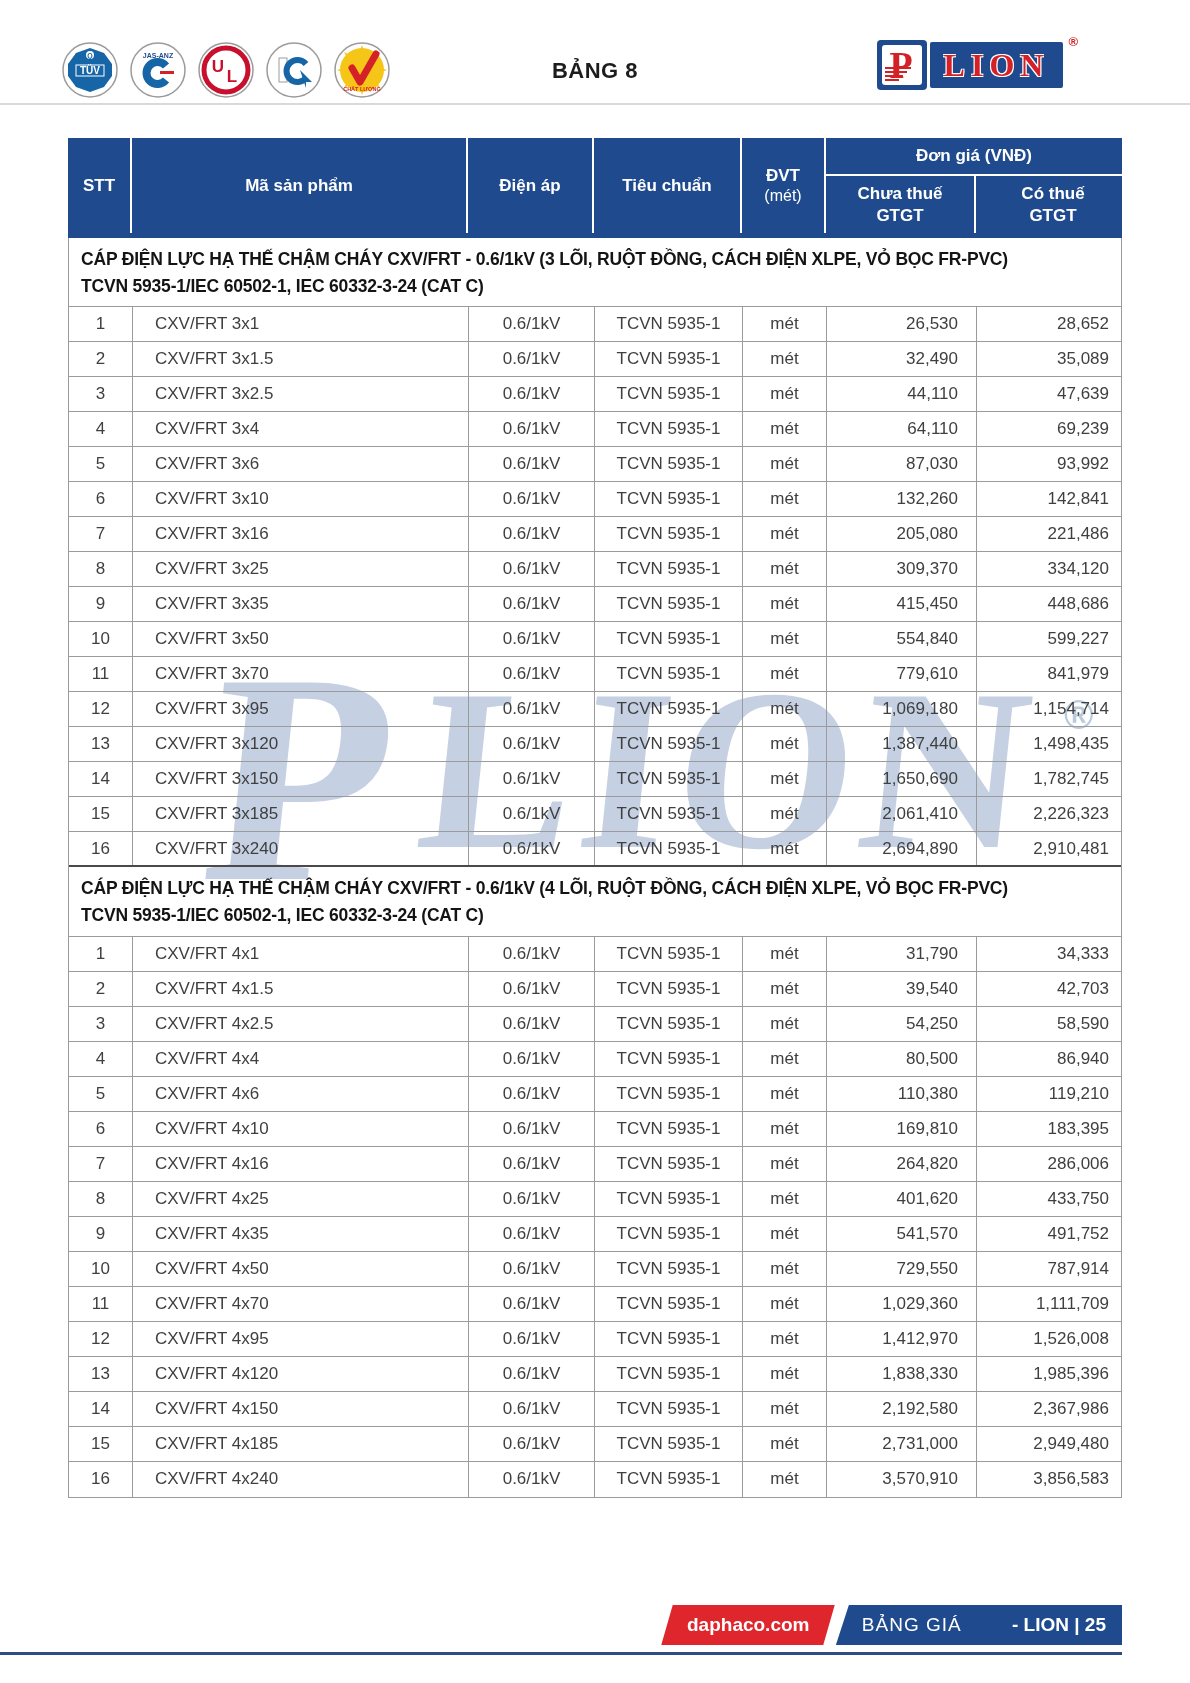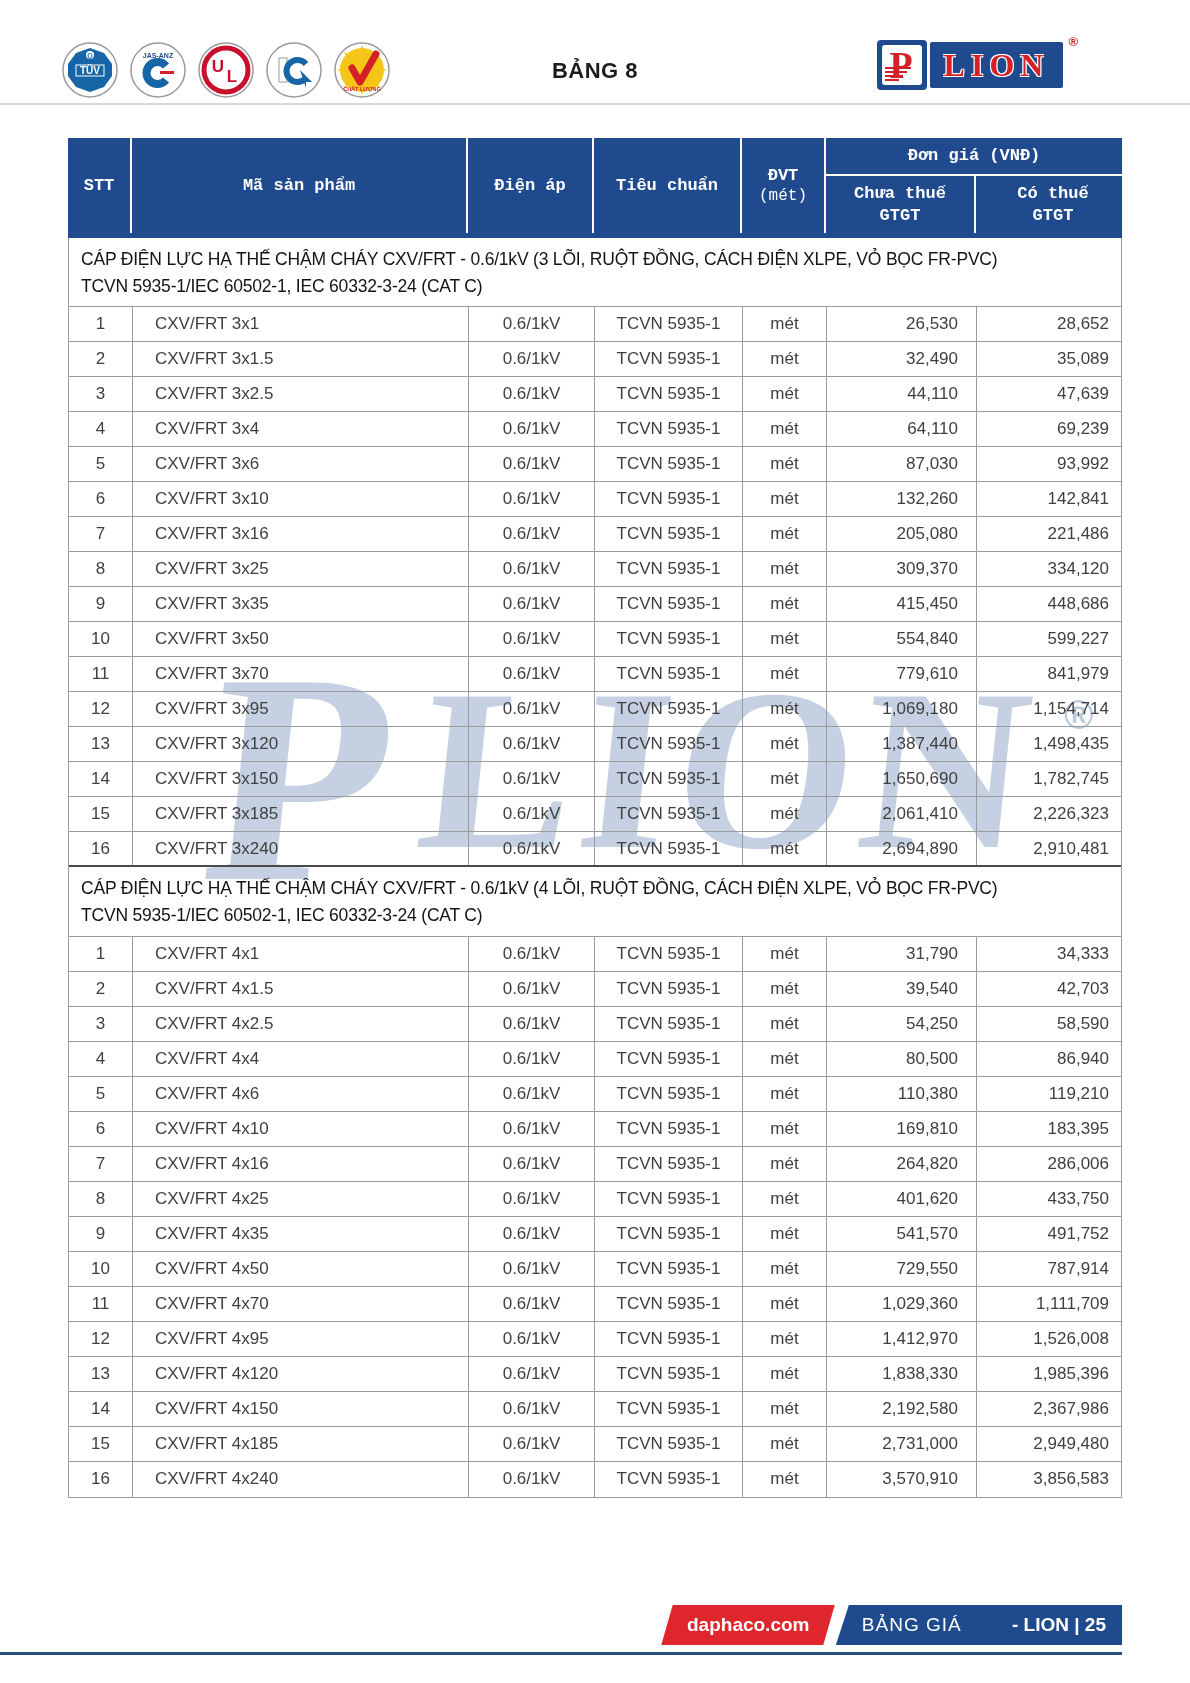--- a/index.html
+++ b/index.html
@@ -36,31 +36,31 @@
     border-left:1px solid #9b9b9b; border-right:1px solid #9b9b9b; border-bottom:1px solid #9b9b9b;
   }
   .thead {
     display:grid; position:relative; z-index:2;
     grid-template-columns:var(--c1) var(--c2) var(--c3) var(--c4) var(--c5) var(--c6) var(--c7);
     grid-template-rows:38px 57px;
     background:#1f4b8e; color:#fff; margin:0 -1px;
     border-bottom:5px solid #1f4b8e;
   }
   .th { display:flex; flex-direction:column; align-items:center; justify-content:center;
-        font-weight:bold; font-size:17px; text-align:left; line-height:1.25; border-right:2px solid #fff;font-family:Liberation Mono, monospace; }
+        font-weight:bold; font-size:17px; text-align:left; line-height:1.25; border-right:2px solid #fff; }
   .th.last { border-right:none;margin-left:8px; }
   .th .sub { font-weight:normal; font-size:16px; }
   .th-span2 { grid-row:1 / 3; }
   .th-group { grid-column:6 / 8; grid-row:1; border-bottom:2px solid #fff; border-right:none; }
   .th-r2 { grid-row:2; }
 
   .section-title { position:relative; z-index:2; padding:8px 12px 6px 12px; border-bottom:1px solid #9b9b9b; }
   .section-title + .tbody .trow:first-child { border-top:none; }
   .section-title .l1, .section-title .l2 {
-    font-weight:normal; color:#141414; font-size:17.5px; line-height:1.55; letter-spacing:-0.2px;
+    font-weight:bold; color:#141414; font-size:17.5px; line-height:1.55; letter-spacing:-0.2px;
   }
 
   .trow {
     display:grid; position:relative; z-index:2;
     grid-template-columns:var(--c1) var(--c2) var(--c3) var(--c4) var(--c5) var(--c6) var(--c7);
     height:35px; align-items:center; border-bottom:1px solid #9b9b9b;
   }
   .tbody .trow:last-child { border-bottom:none; }
   .tbody-1 .trow:last-child { border-bottom:2px solid #4a4a4a; }
   .tc { color:#3f3f3f; font-size:17px; height:100%; display:flex; align-items:center; border-right:1px solid #9b9b9b; }

